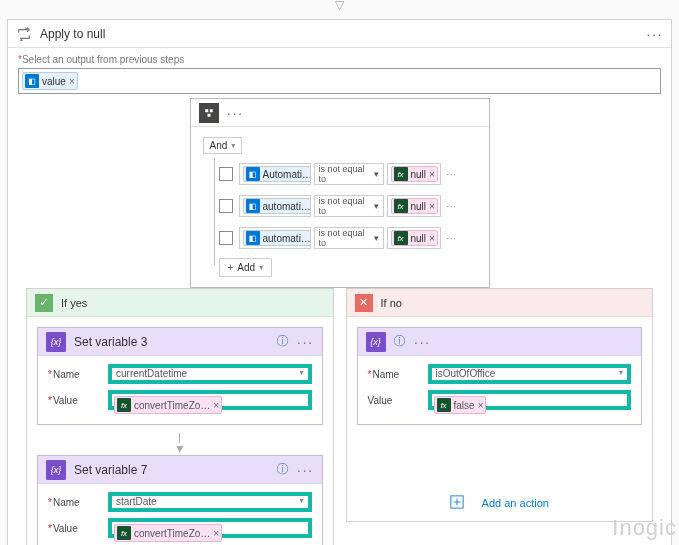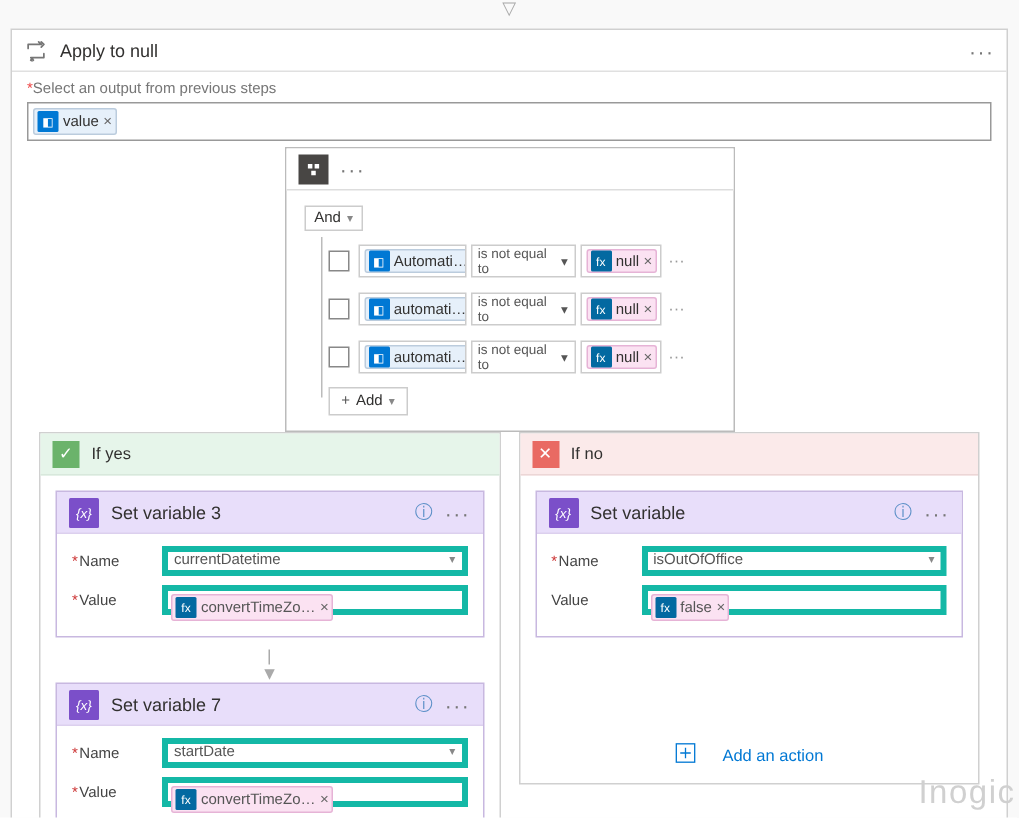--- a/index.html
+++ b/index.html
@@ -13,21 +13,21 @@
 
 .apply-body { padding: 6px 10px 10px 10px; }
 .field-label-req { font-size: 10px; color: #e44; margin-bottom: 3px; }
 .field-label-req .lbl { color: #767676; }
 .input-row { border: 1px solid #999; padding: 3px; background: #fff; }
 .token { display: inline-flex; align-items: center; border: 1px solid #bcd; background: #e6f0fa; border-radius: 2px; height: 18px; padding: 0 2px; font-size: 10px; }
 .token .tk-badge { width: 14px; height: 14px; background: #0078d4; color: #fff; display: inline-flex; align-items: center; justify-content: center; margin-right: 3px; font-size: 8px; border-radius: 1px; }
 .token .tk-x { margin-left: 3px; color: #666; cursor: pointer; }
 
 .token-fx { border-color: #e6b3d6; background: #fbe2f2; }
-.token-fx .tk-badge { background: #0369a1; }
+.token-fx .tk-badge { background: #14532d; font-style: italic; }
 
 .condition-card { width: 300px; margin: 4px auto 0 auto; border: 1px solid #bbb; background: #fff; }
 .cond-head { display: flex; align-items: center; height: 28px; border-bottom: 1px solid #ddd; background: #fff; padding: 0 8px; }
 .cond-icon { width: 20px; height: 20px; background: #484644; color: #fff; display: flex; align-items: center; justify-content: center; margin-right: 8px; font-size: 10px; }
 .cond-body { padding: 10px 12px; position: relative; }
 .and-box { display: inline-flex; align-items: center; border: 1px solid #ccc; padding: 2px 6px; margin-bottom: 8px; background: #fff; font-size: 10px; }
 .and-box .chev { margin-left: 4px; color: #888; font-size: 8px; }
 
 .cond-row { display: flex; align-items: center; margin-bottom: 8px; position: relative; height: 24px; }
 .cond-row .cb { width: 14px; height: 14px; border: 1px solid #888; margin: 0 6px 0 12px; background: #fff; }
@@ -268,21 +268,20 @@
       <div class="branch">
         <div class="branch-head no">
           <span class="bh-icon no">✕</span>
           <span>If no</span>
         </div>
         <div class="branch-body">
 
           <div class="action-card">
             <div class="action-head">
               <span class="ah-icon">{x}</span>
-              <span class="ah-title">Set variable</span>
               <span class="ah-info">ⓘ</span>
               <span class="ellipsis">···</span>
             </div>
             <div class="action-body">
               <div class="field-row">
                 <span class="flabel">Name</span>
                 <span class="finput">
                     <span>isOutOfOffice</span>
                     <span class="chev">▾</span>
                   </span>

